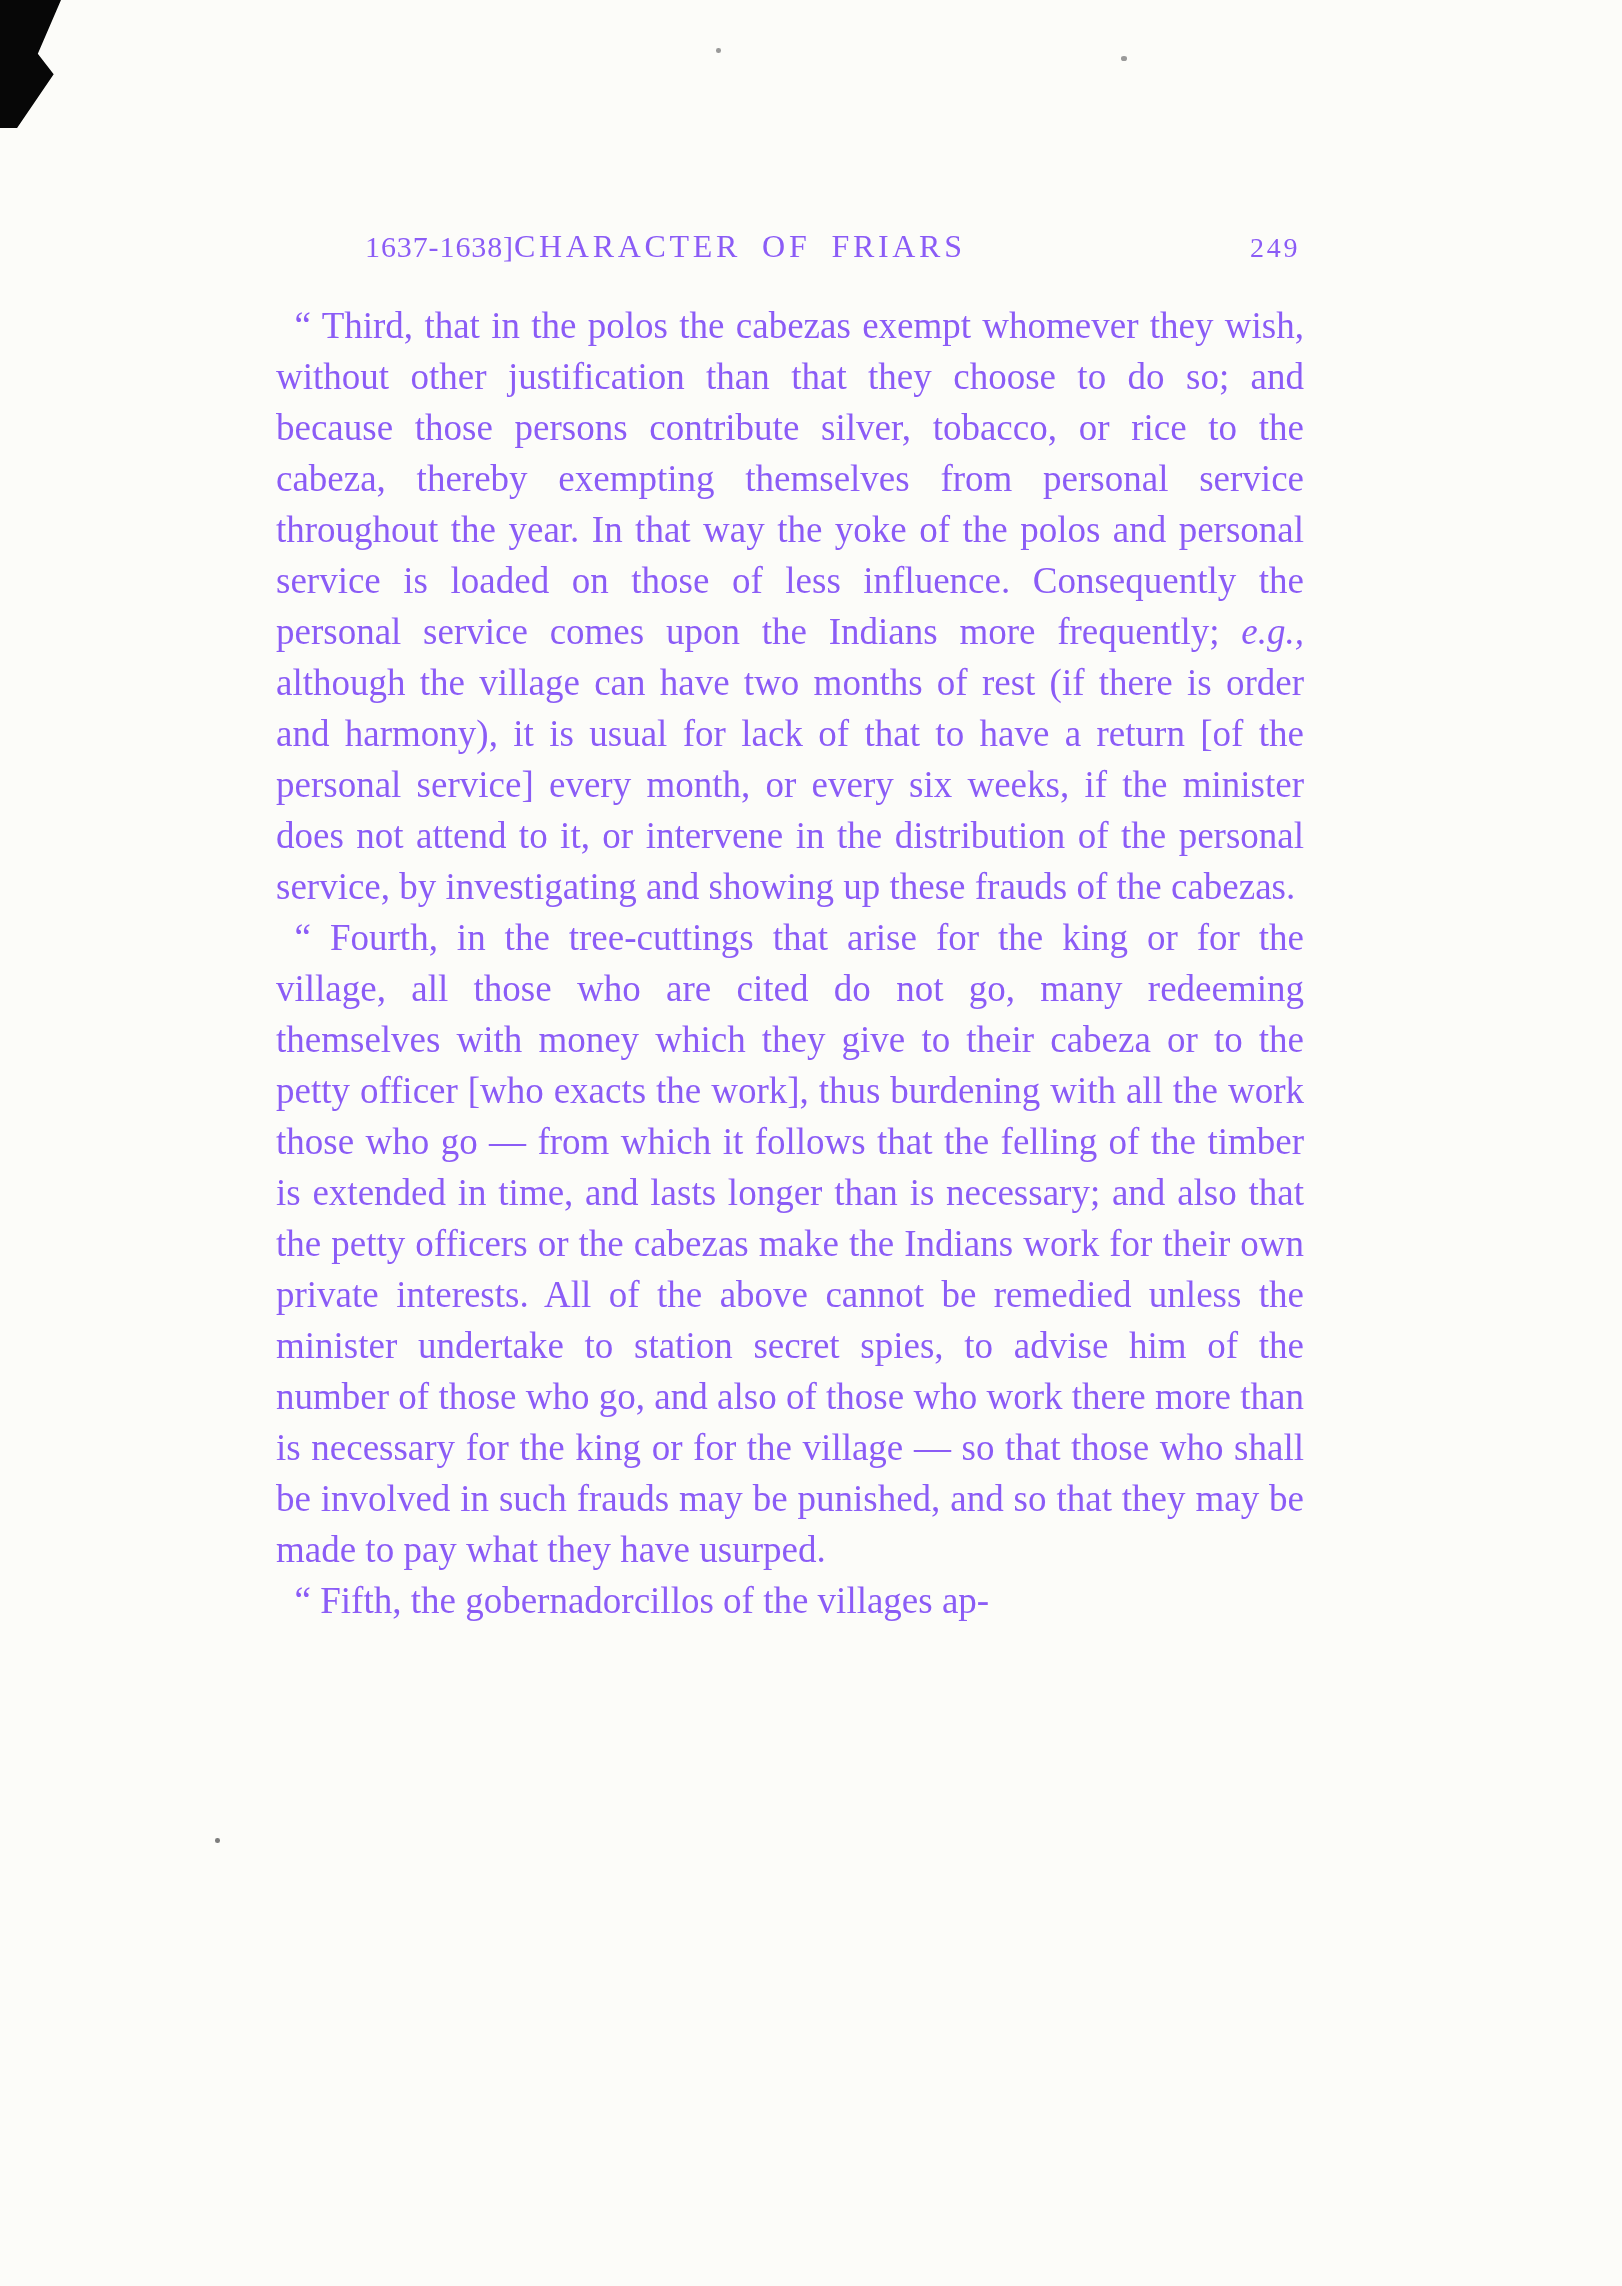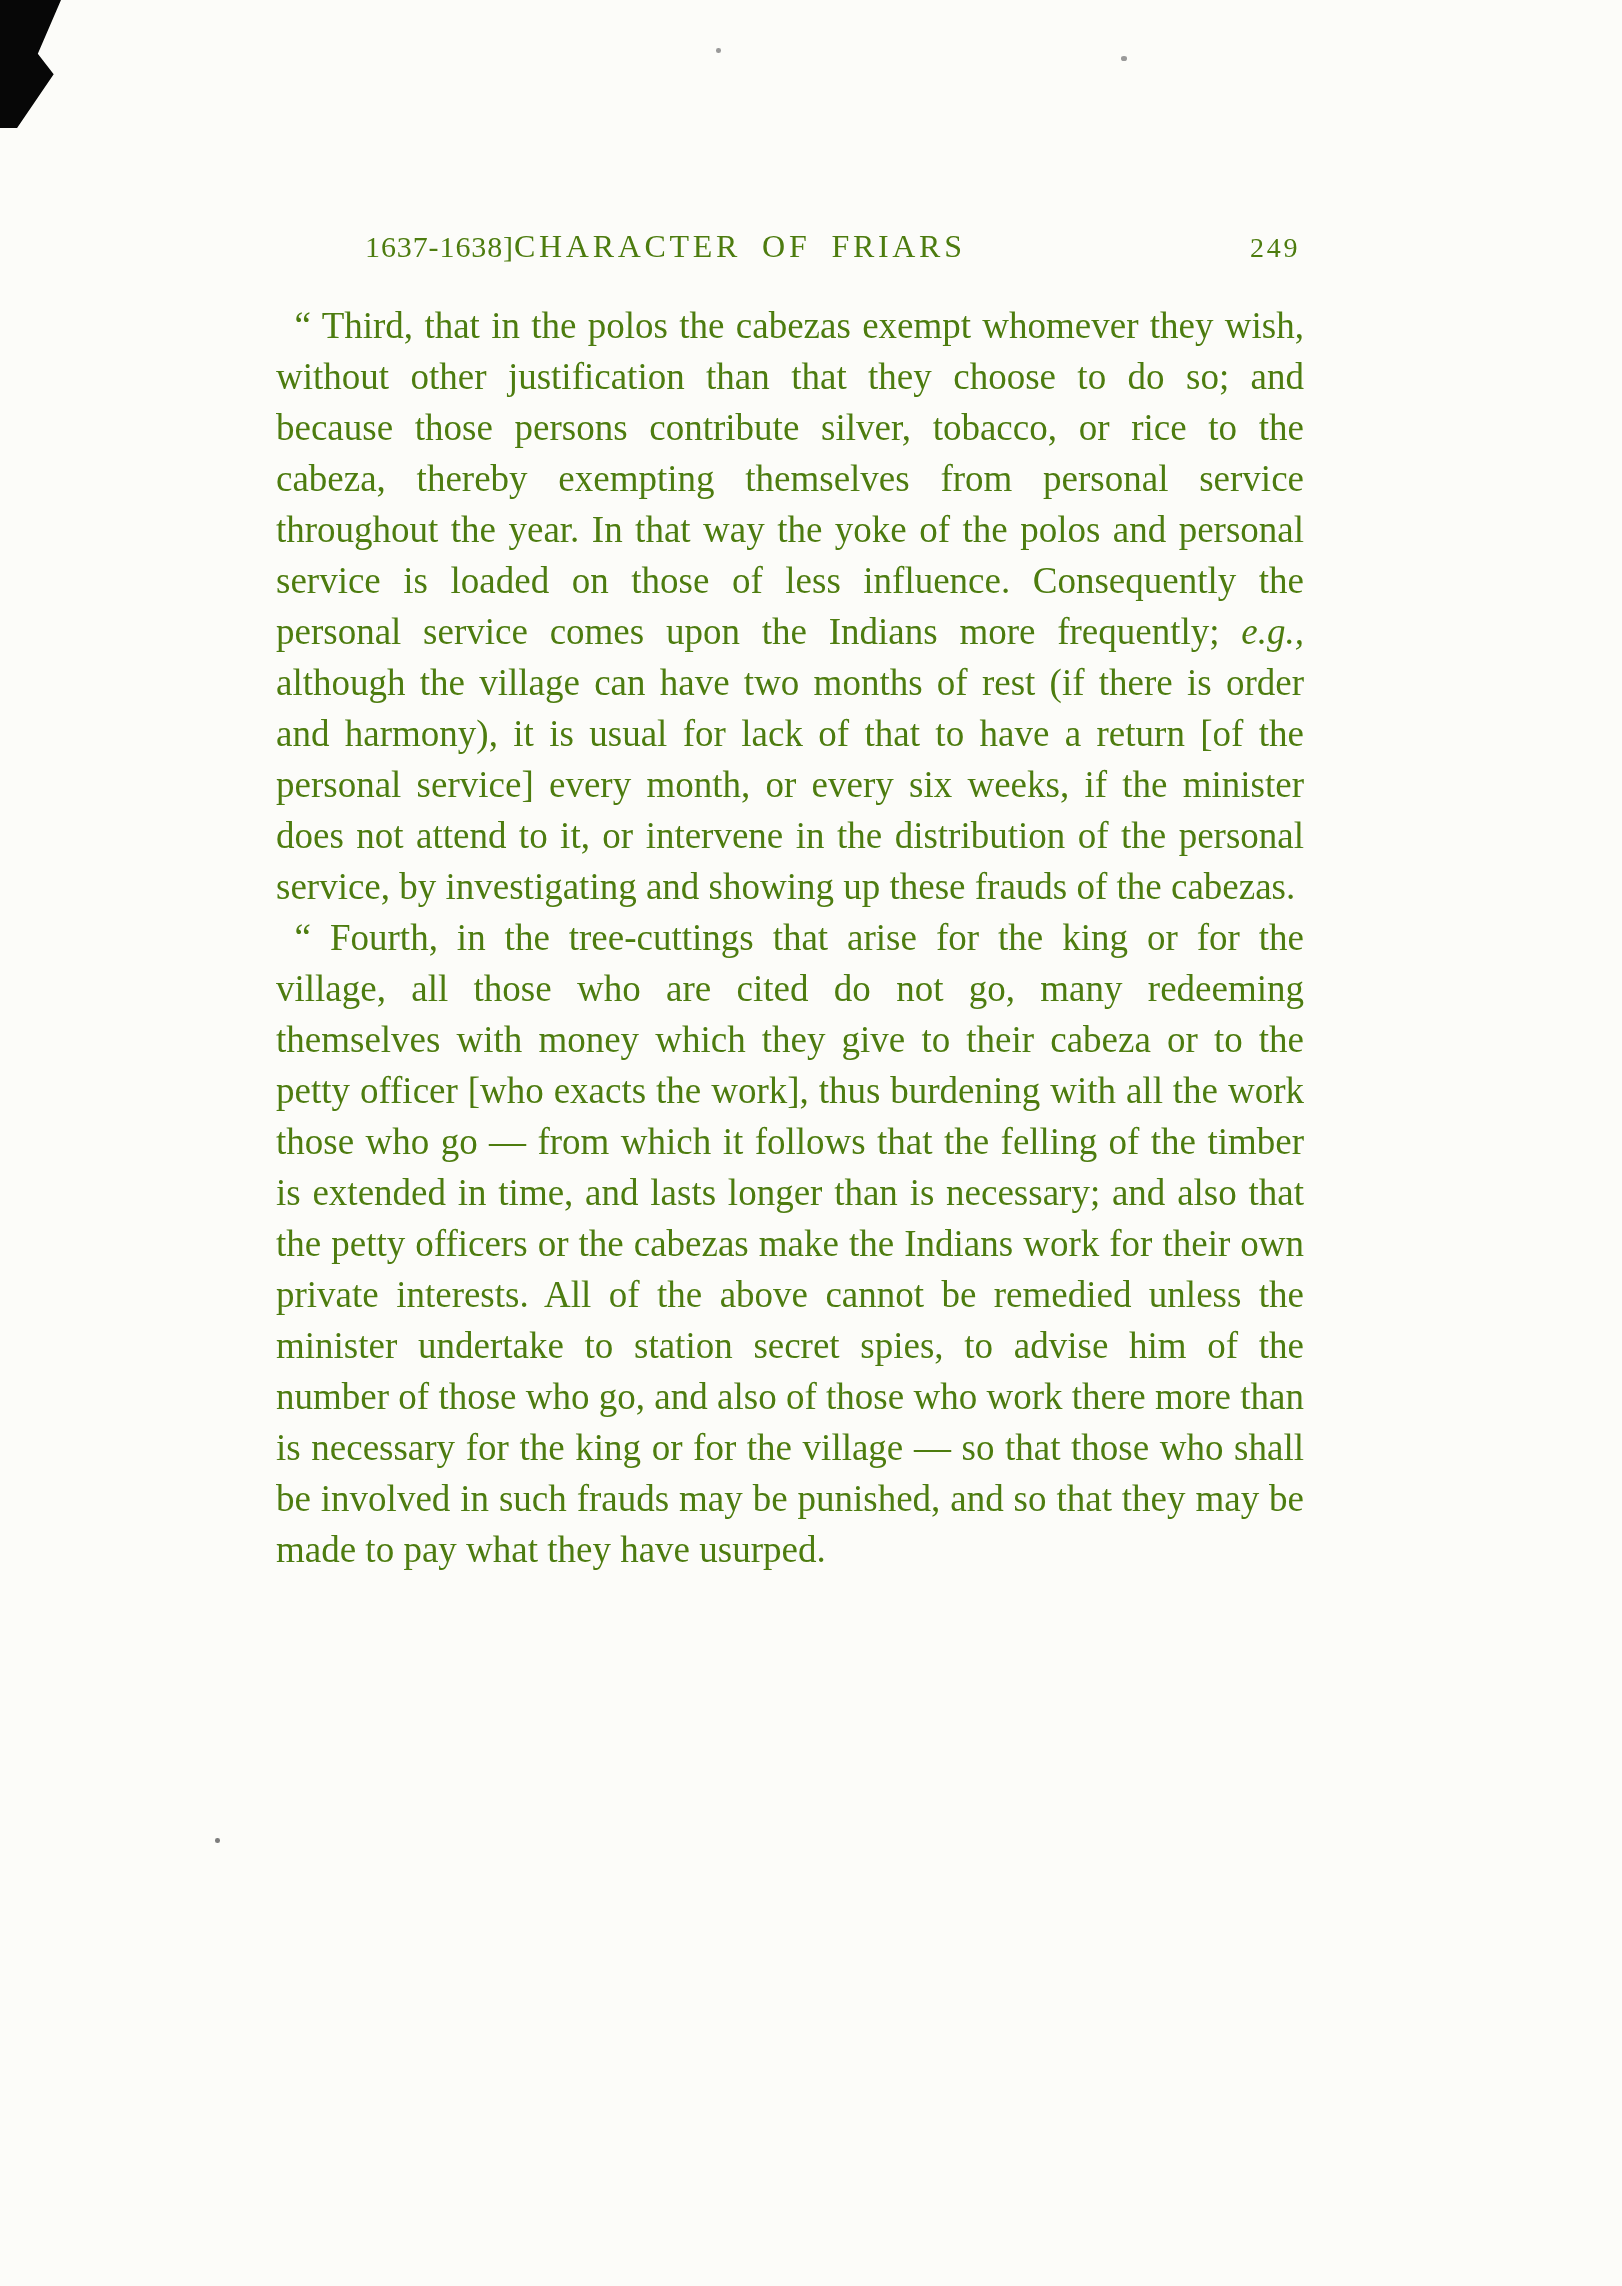--- a/index.html
+++ b/index.html
@@ -6,21 +6,21 @@
     margin: 0;
     padding: 0;
     background: #fcfcf9;
   }
   .page {
     position: relative;
     width: 1622px;
     height: 2032px;
     background: #fcfcf9;
     font-family: "Liberation Serif", "DejaVu Serif", serif;
-    color: #4d7c0f;
+    color: #8b5cf6;
     overflow: hidden;
   }
   
   .corner-artifact {
     position: absolute;
     left: 0;
     top: 0;
     width: 61px;
     height: 128px;
     background: #070707;
@@ -91,19 +91,20 @@
       <span class="header-title">CHARACTER OF FRIARS</span>
       <span class="header-page">249</span>
     </div>
 
     <div class="body-text">
 
       <p><span>“ Third, that in the polos the cabezas exempt whomever they wish, without other justification than that they choose to do so; and because those persons contribute silver, tobacco, or rice to the cabeza, thereby exempting themselves from personal service throughout the year. In that way the yoke of the polos and personal service is loaded on those of less influence. Consequently the personal service comes upon the Indians more frequently; </span><span class="it">e.g.,</span><span> although the village can have two months of rest (if there is order and harmony), it is usual for lack of that to have a return [of the personal service] every month, or every six weeks, if the minister does not attend to it, or intervene in the distribution of the personal service, by investigating and showing up these frauds of the cabezas.</span></p>
 
       <p>“ Fourth, in the tree-cuttings that arise for the king or for the village, all those who are cited do not go, many redeeming themselves with money which they give to their cabeza or to the petty officer [who exacts the work], thus burdening with all the work those who go — from which it follows that the felling of the timber is extended in time, and lasts longer than is necessary; and also that the petty officers or the cabezas make the Indians work for their own private interests. All of the above cannot be remedied unless the minister undertake to station secret spies, to advise him of the number of those who go, and also of those who work there more than is necessary for the king or for the village — so that those who shall be involved in such frauds may be punished, and so that they may be made to pay what they have usurped.</p>
 
+      <p>“ Fifth, the gobernadorcillos of the villages ap-</p>
 
     </div>
 
   </div>
 
 </div>
 
 
 </body></html>

